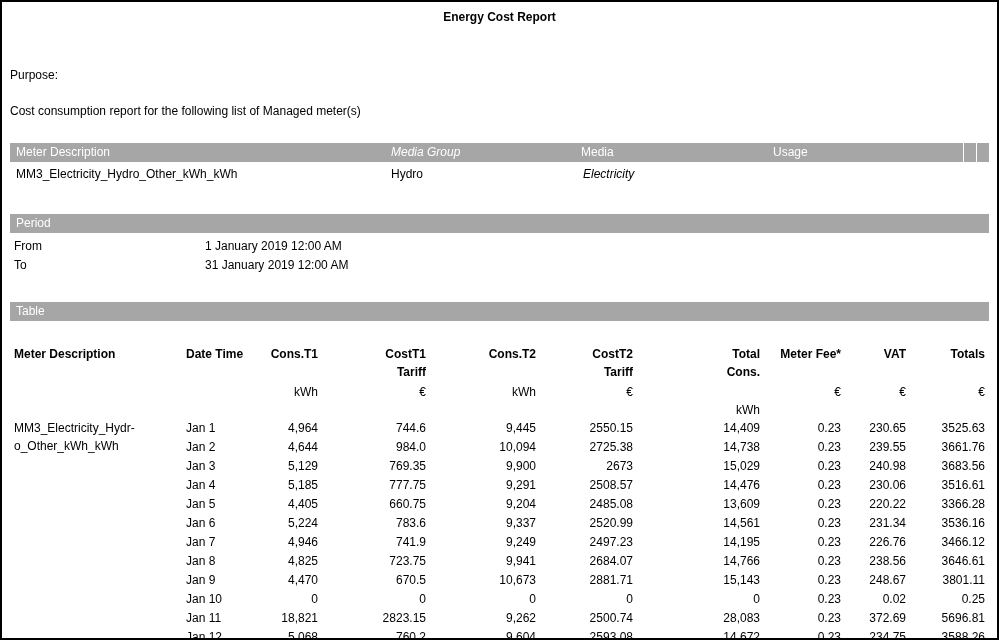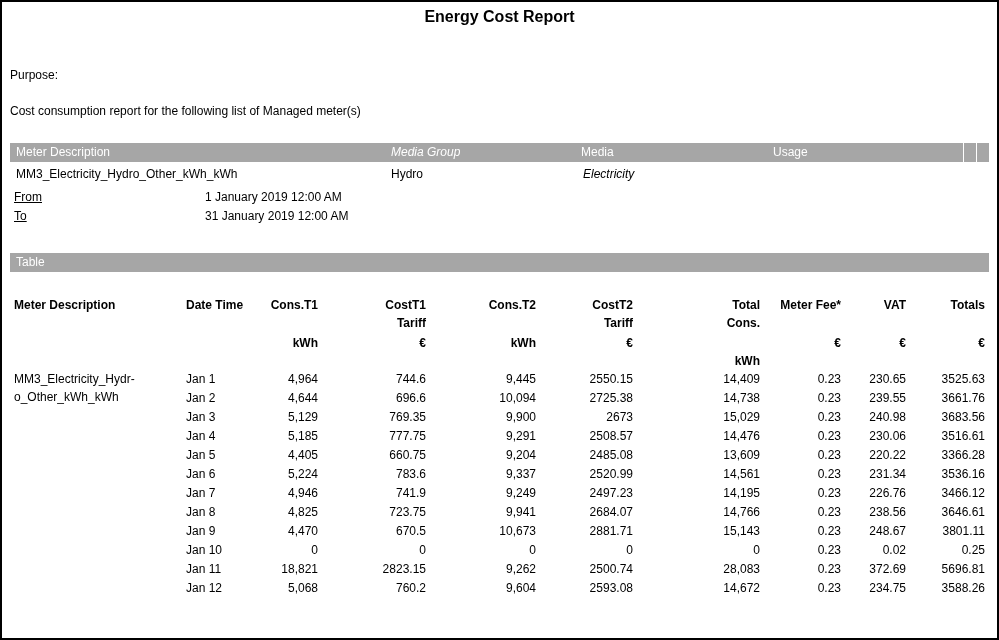--- a/index.html
+++ b/index.html
@@ -11,21 +11,21 @@
     border: 2px solid #000;
     background: #fff;
     font-family: "Liberation Sans", sans-serif;
     font-size: 12px;
     color: #000;
     padding: 0 8px;
     overflow: hidden;
   }
   .title {
     text-align: center;
-    font-size: 16px;
+    font-size: 12px;
     font-weight: bold;
     margin: 4px 0 0 0;
     line-height: 22px;
   }
   .purpose-label { margin-top: 40px; line-height: 15px; }
   .purpose-text  { margin-top: 21px;  line-height: 15px; }
 
   
   .bar {
     background: #a6a6a6;
@@ -41,41 +41,41 @@
   .c1 { width: 190px; font-style: italic; }
   .c2 { width: 192px; }
   .c3 { width: 196px; }
   .c4 { width: 13px; border-left: 1px solid #fff; }
   .c5 { width: 13px; border-left: 1px solid #fff; }
   .meter-row { display: flex; height: 19px; line-height: 19px; margin-top: 3px; }
 
   .period-bar { margin-top: 30px; padding-left: 6px; }
   .period-table { margin-top: 4px; border-collapse: collapse; }
   .period-table td { padding: 0; line-height: 19px; vertical-align: top; }
-  .period-table .plabel { width: 191px; padding-left: 4px; text-decoration: underline; }
+  .period-table .plabel { width: 191px; padding-left: 4px; }
 
   .table-bar { margin-top: 27px; padding-left: 6px; }
 
   table.data-table {
     margin-top: 24px;
     width: 979px;
     table-layout: fixed;
     border-collapse: collapse;
   }
   table.data-table th, table.data-table td {
     padding: 0 4px;
     vertical-align: top;
     line-height: 18px;
     overflow: hidden;
   }
   table.data-table thead th { font-weight: bold; }
   table.data-table tbody td { line-height: 19px; }
   .al { text-align: left; }
   .ar { text-align: right; }
-  .unit-cell { padding-top: 2px !important; font-weight: bold; }
+  .unit-cell { padding-top: 2px !important; }
   .meter-cell { text-align: left; line-height: 18px !important; word-wrap: break-word; }
 </style>
 </head>
 <body>
 
 <div class="page">
 
   <h1 class="title">Energy Cost Report</h1>
 
   <div class="purpose-label">Purpose:</div>
@@ -88,20 +88,21 @@
     <div class="c c3">Usage</div>
     <div class="c c4"></div>
     <div class="c c5"></div>
   </div>
   <div class="meter-row">
     <div class="c c0">MM3_Electricity_Hydro_Other_kWh_kWh</div>
     <div class="c c2">Hydro</div>
     <div class="c c1">Electricity</div>
   </div>
 
+  <div class="bar period-bar">Period</div>
   <table class="period-table">
     <tbody>
         <tr>
       <td class="plabel">From</td>
       <td>1 January 2019 12:00 AM</td>
     </tr>
     <tr>
       <td class="plabel">To</td>
       <td>31 January 2019 12:00 AM</td>
     </tr>
@@ -158,21 +159,21 @@
           <td class="ar">9,445</td>
           <td class="ar">2550.15</td>
           <td class="ar">14,409</td>
           <td class="ar">0.23</td>
           <td class="ar">230.65</td>
           <td class="ar">3525.63</td>
         </tr>
         <tr>
           <td class="al">Jan 2</td>
           <td class="ar">4,644</td>
-          <td class="ar">696.6</td>
+          <td class="ar">984.0</td>
           <td class="ar">10,094</td>
           <td class="ar">2725.38</td>
           <td class="ar">14,738</td>
           <td class="ar">0.23</td>
           <td class="ar">239.55</td>
           <td class="ar">3661.76</td>
         </tr>
         <tr>
           <td class="al">Jan 3</td>
           <td class="ar">5,129</td>

